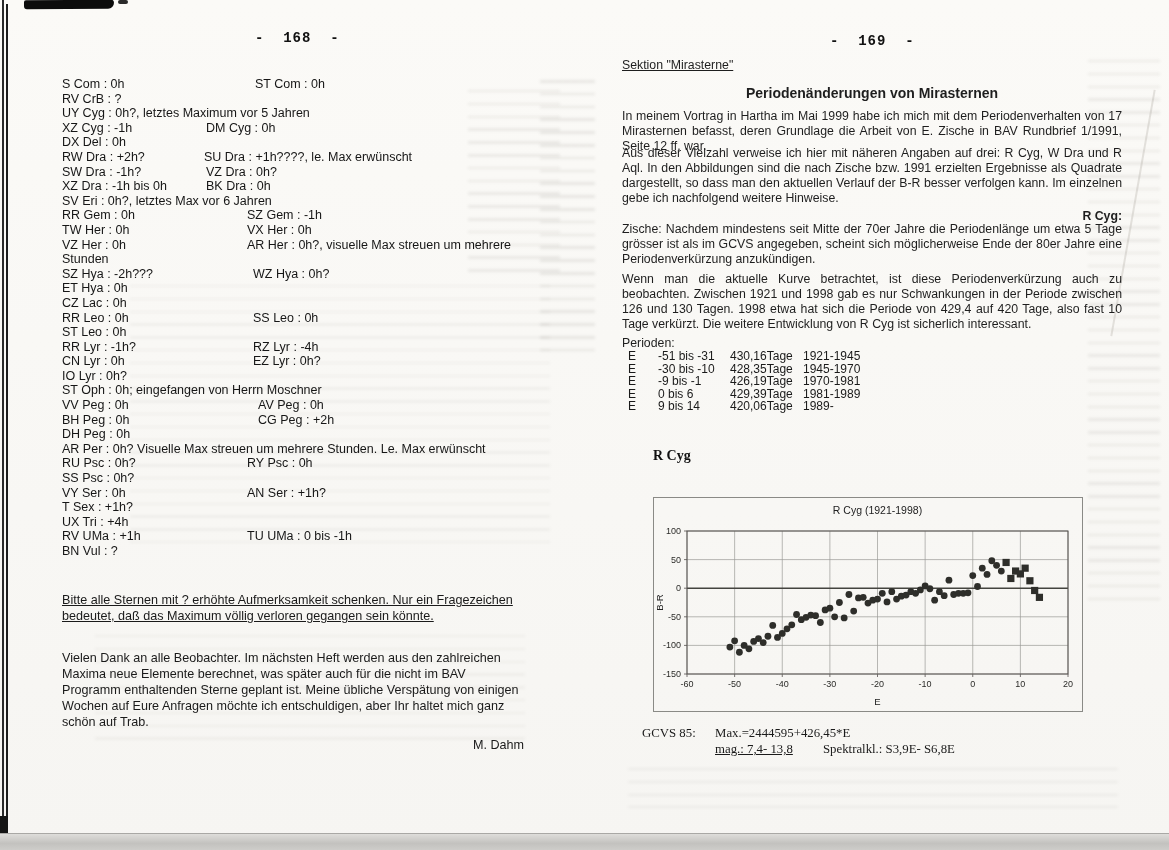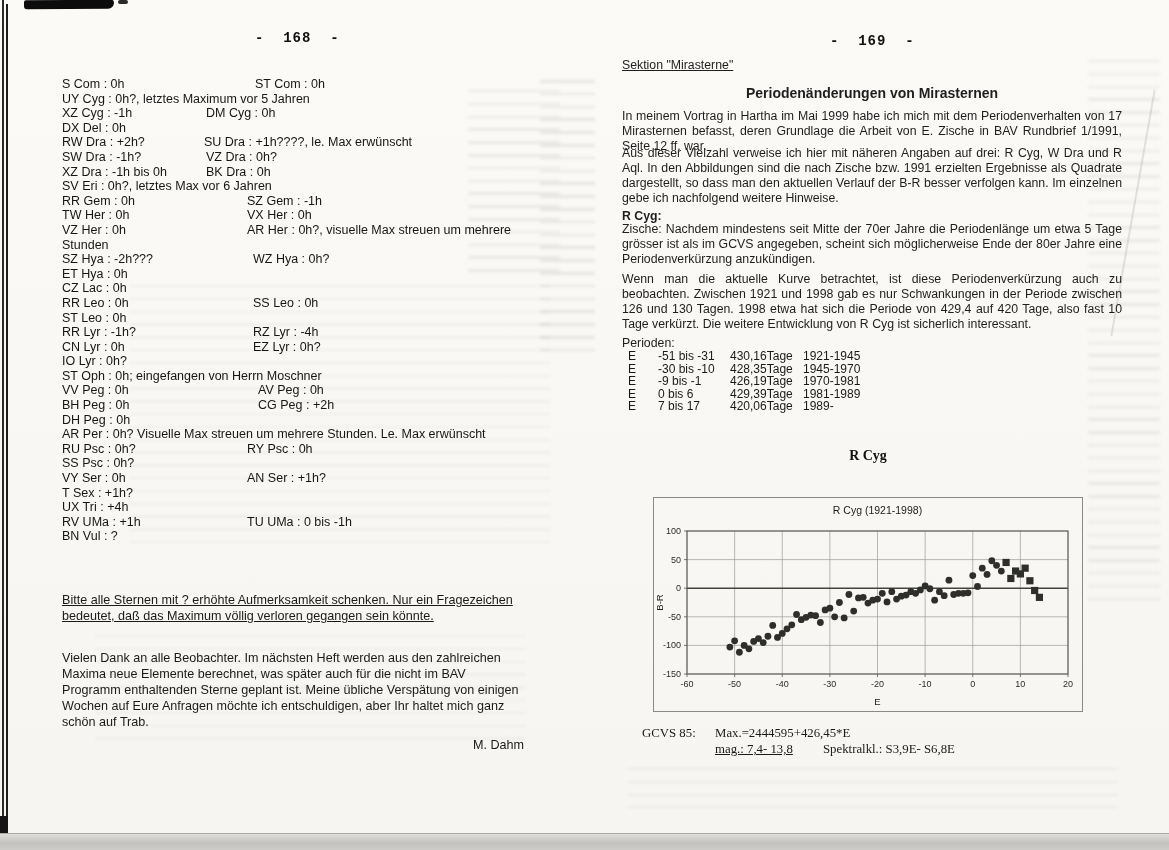--- a/index.html
+++ b/index.html
@@ -20,21 +20,21 @@
   .rp{position:absolute;left:622px;width:500px;font-size:12.3px;line-height:14.9px;text-align:justify;color:#1e1e1e;}
   .underline{text-decoration:underline;}
   .bold{font-weight:bold;}
   .center{text-align:center;}
   
   .ptable{position:absolute;left:622px;top:349px;font-size:12px;color:#1a1a1a;}
   .trow{position:relative;height:12.6px;white-space:nowrap;}
   .trow span{position:absolute;top:0;}
   .te{left:6px}.trange{left:36px}.tdays{left:108px}.tyears{left:181px}
   
-  .chart-heading{position:absolute;left:653px;top:448px;width:430px;text-align:center;
+  .chart-heading{position:absolute;left:653px;top:448px;width:430px;text-align:left;
     font-family:"Liberation Serif",serif;font-weight:bold;font-size:14px;color:#111;}
   .chart-svg{position:absolute;left:653px;top:497px;font-family:"Liberation Sans",sans-serif;}
   
   .gcvs{position:absolute;left:622px;top:726px;width:500px;height:36px;
     font-family:"Liberation Serif",serif;font-size:12.8px;color:#1a1a1a;}
   .gcvs span{position:absolute;white-space:nowrap;}
   .g-label{left:20px;top:0;}
   .g-max{left:93px;top:0;text-align:center;}
   .g-mag{left:93px;top:16px;text-decoration:underline;}
   .g-spk{left:201px;top:16px;}
@@ -72,20 +72,24 @@
   <div>
     <div class="abs pgnum" style="left:255px;top:30px;">-  168  -</div>
 
     <div class="starlist">
 
     <div class="srow">
           <span class="c1">S Com : 0h</span>
           <span class="c2" style="left: 193px;">ST Com : 0h</span>
         </div>
         <div class="srow">
+          <span class="c1">RV CrB : ?</span>
+          
+        </div>
+        <div class="srow">
           <span class="c1">UY Cyg : 0h?, letztes Maximum vor 5 Jahren</span>
           
         </div>
         <div class="srow">
           <span class="c1">XZ Cyg : -1h</span>
           <span class="c2" style="left: 144px;">DM Cyg : 0h</span>
         </div>
         <div class="srow">
           <span class="c1">DX Del : 0h</span>
           
@@ -215,21 +219,21 @@
     <div class="abs pgnum" style="left:830px;top:33px;">-  169  -</div>
 
     <div class="rp underline" style="top:58px;text-align:left;width:220px;">Sektion "Mirasterne"</div>
 
     <div class="rp bold center" style="top:86px;font-size:14px;">Periodenänderungen von Mirasternen</div>
 
     <div class="rp" style="top:109px;">In meinem Vortrag in Hartha im Mai 1999 habe ich mich mit dem Periodenverhalten von 17 Mirasternen befasst, deren Grundlage die Arbeit von E. Zische in BAV Rundbrief 1/1991, Seite 12 ff. war.</div>
 
     <div class="rp" style="top:146px;">Aus dieser Vielzahl verweise ich hier mit näheren Angaben auf drei: R Cyg, W Dra und R Aql. In den Abbildungen sind die nach Zische bzw. 1991 erzielten Ergebnisse als Quadrate dargestellt, so dass man den aktuellen Verlauf  der B-R besser verfolgen kann. Im einzelnen gebe ich nachfolgend weitere Hinweise.</div>
 
-    <div class="rp bold" style="top:209px;text-align:left;">R Cyg:</div>
+    <div class="rp bold" style="top:209px;text-align:right;">R Cyg:</div>
 
     <div class="rp" style="top:222px;">Zische: Nachdem mindestens seit Mitte der 70er Jahre die Periodenlänge um etwa 5 Tage grösser ist als im GCVS angegeben, scheint sich möglicherweise Ende der 80er Jahre eine Periodenverkürzung anzukündigen.</div>
 
     <div class="rp" style="top:272px;">Wenn man die aktuelle Kurve betrachtet, ist diese Periodenverkürzung auch zu beobachten. Zwischen 1921 und 1998 gab es nur Schwankungen in der Periode zwischen 126 und 130 Tagen. 1998 etwa hat sich die  Periode von 429,4 auf 420 Tage, also fast 10 Tage verkürzt. Die weitere Entwicklung von R Cyg ist sicherlich interessant.</div>
 
     <div class="rp" style="top:336px;text-align:left;">Perioden:</div>
 
     <div class="ptable">
 
     <div class="trow">
@@ -251,21 +255,21 @@
           <span class="tyears">1970-1981</span>
         </div>
         <div class="trow">
           <span class="te">E</span>
           <span class="trange">0 bis 6</span>
           <span class="tdays">429,39Tage</span>
           <span class="tyears">1981-1989</span>
         </div>
         <div class="trow">
           <span class="te">E</span>
-          <span class="trange">7 bis 17</span>
+          <span class="trange">9 bis 14</span>
           <span class="tdays">420,06Tage</span>
           <span class="tyears">1989-</span>
         </div>
       </div>
 
     <div class="chart-heading">R Cyg</div>
 
     <svg id="chart-svg" class="chart-svg" width="430" height="215" viewBox="0 0 430 215">
         <rect x="0.5" y="0.5" width="429" height="214" fill="none" stroke="#8a8a86" stroke-width="1"></rect>
         <line x1="34" y1="34" x2="34" y2="177" stroke="#9b9b97" stroke-width="0.7"></line>

